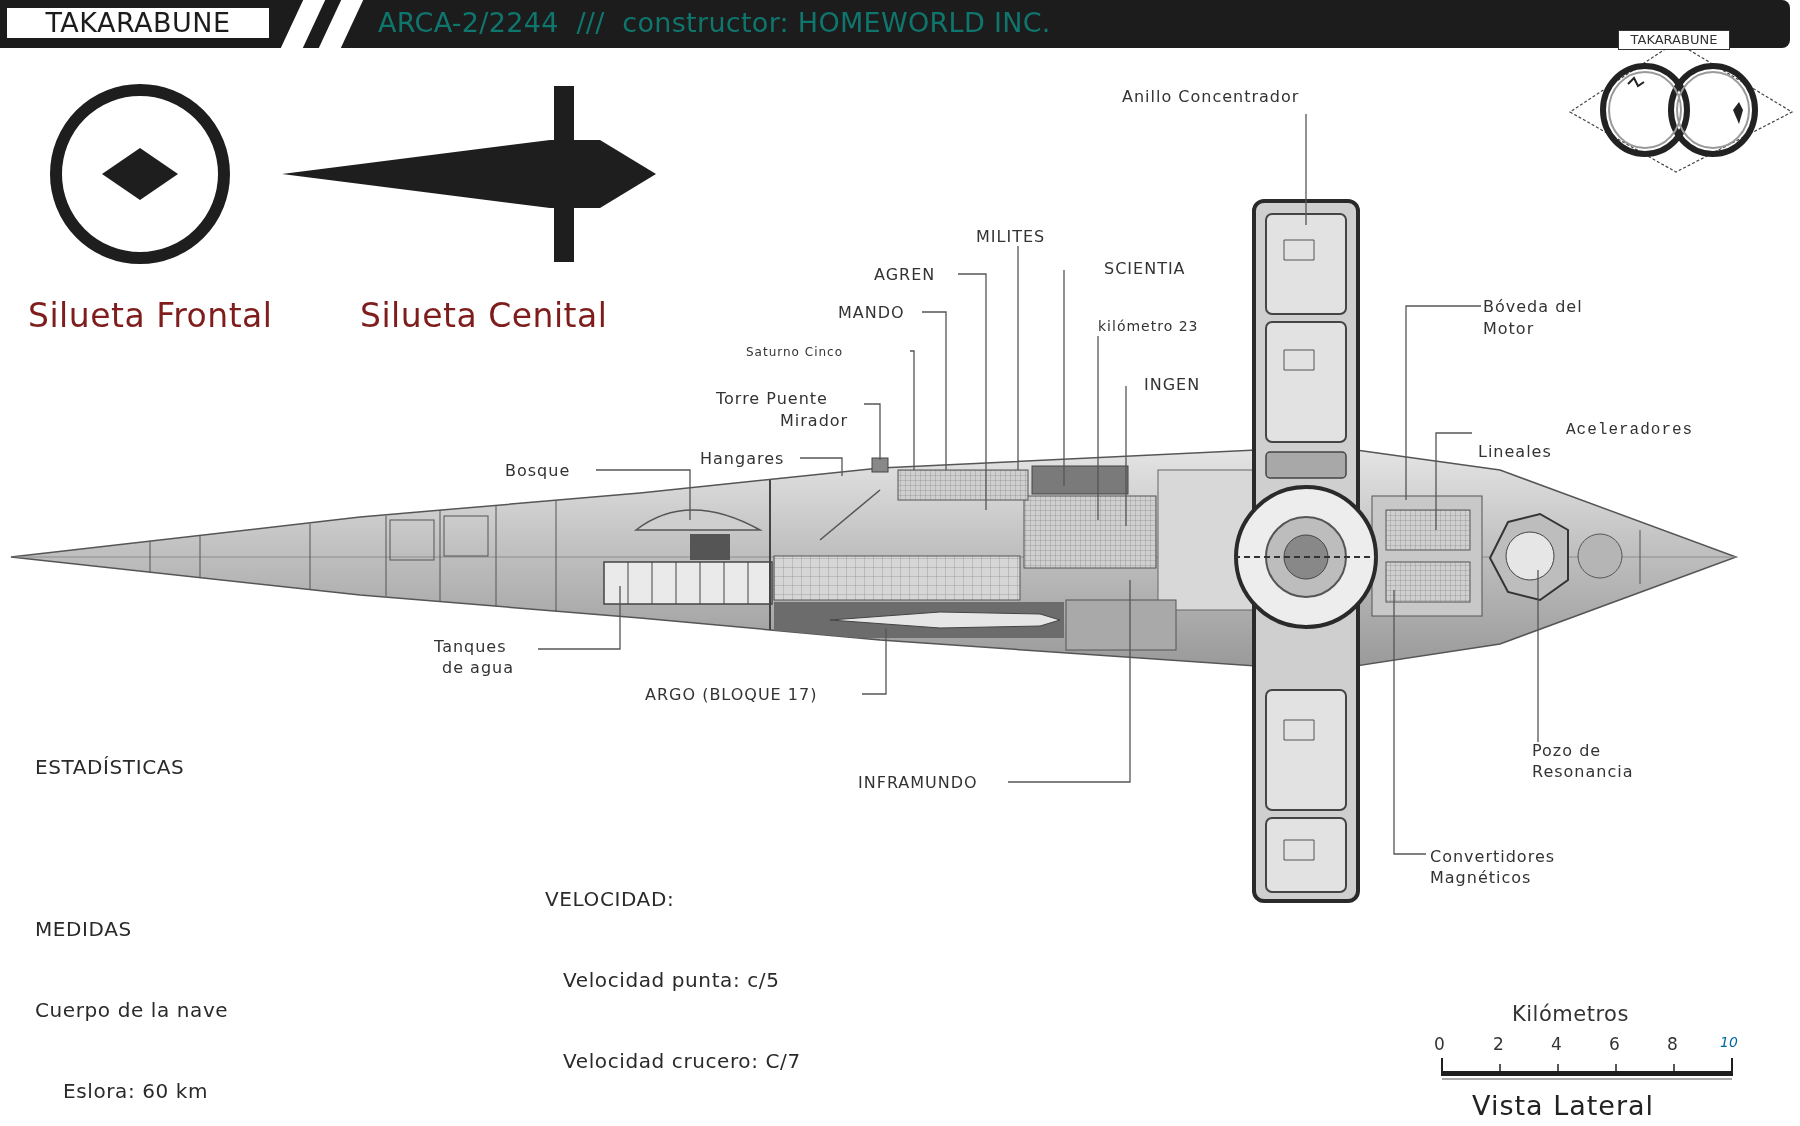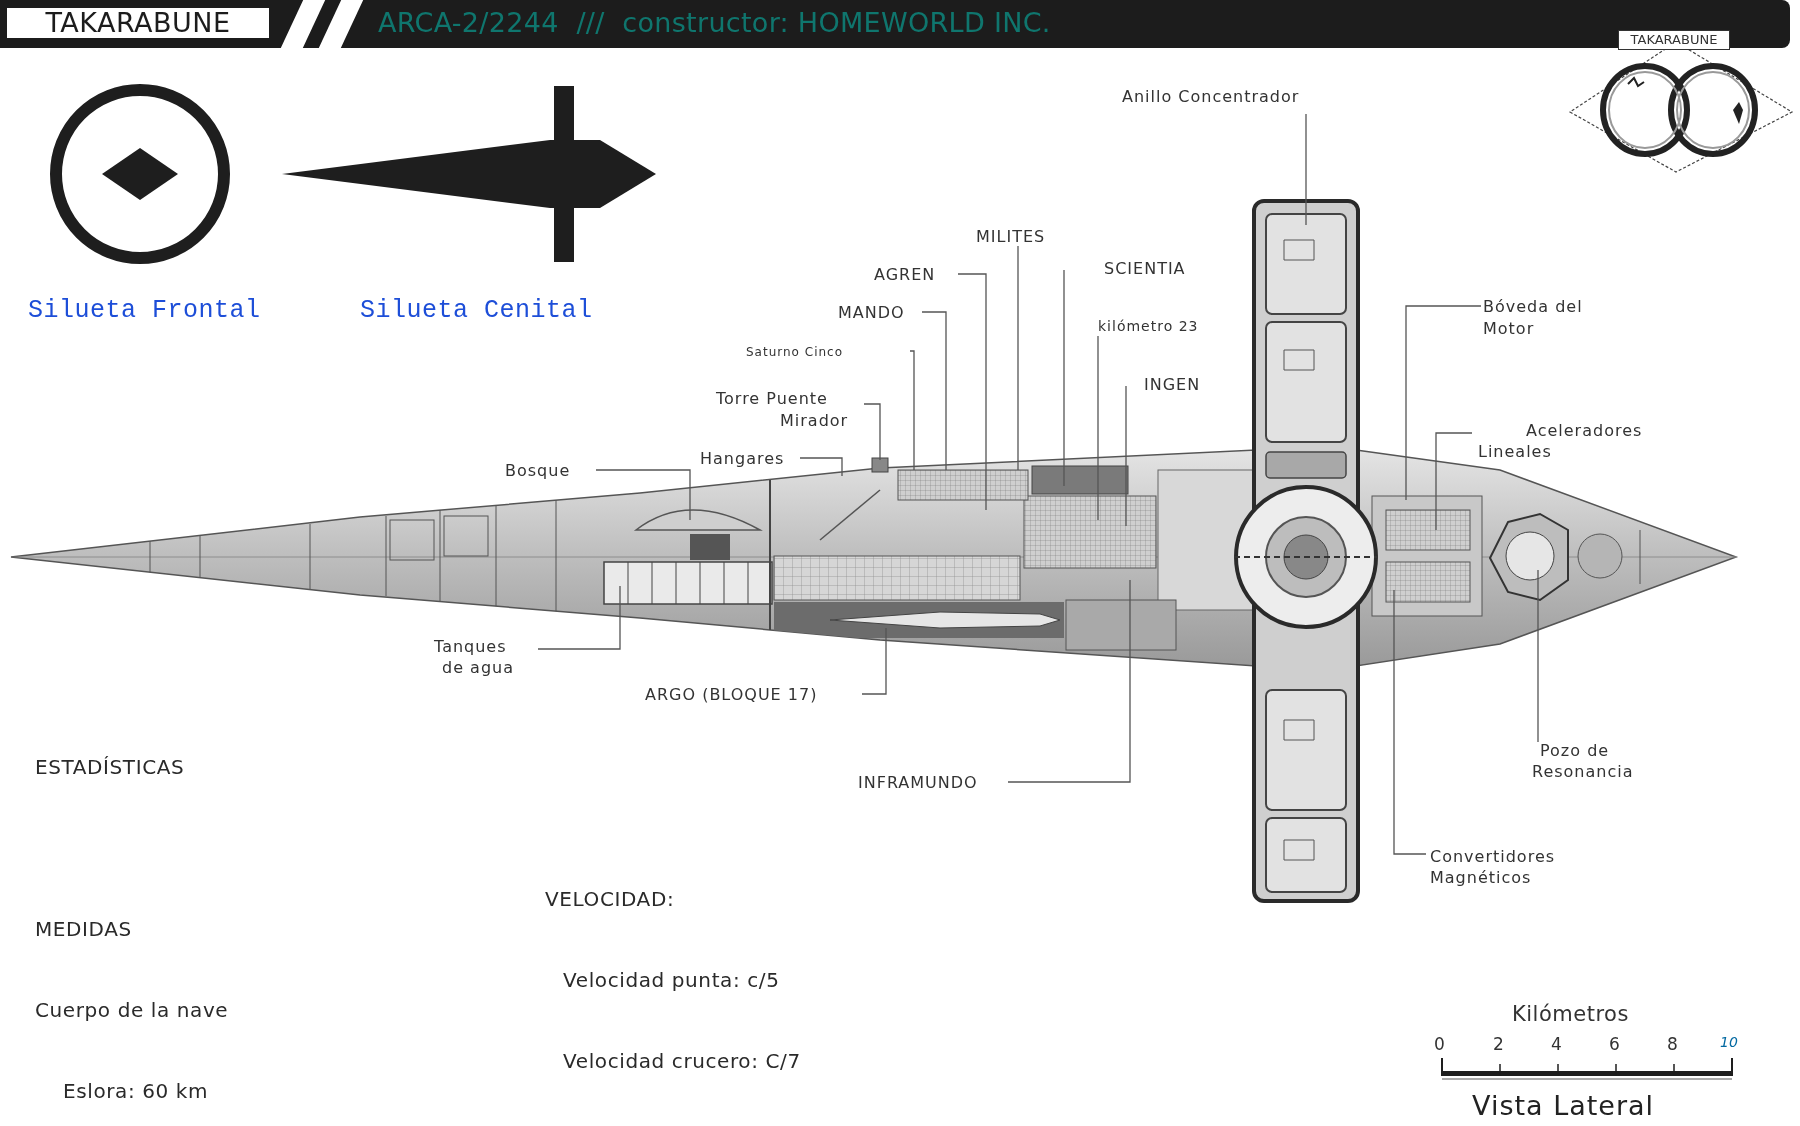--- a/index.html
+++ b/index.html
@@ -13,21 +13,21 @@
                border:3px solid #1c1c1c; box-sizing:border-box;
                font-size:27px; letter-spacing:0.5px; line-height:30px; text-align:center;
                color:#1c1c1c; font-family:"DejaVu Sans", sans-serif; }
   .slash { top:0; width:22px; height:48px; background:#fff; transform:skewX(-25deg); }
   #header-title { left:378px; top:6px; font-size:27px; color:#0f766e; white-space:pre;
                   letter-spacing:0.3px; line-height:34px; }
   
   #logo-tag { left:1618px; top:30px; width:110px; height:18px; background:#fff;
               border:1.5px solid #333; font-size:13px; line-height:17px; text-align:center; color:#333; }
   
-  .sil-label { font-size:25px; color:#1d4ed8; letter-spacing:0.5px;font-family:Liberation Mono, monospace; }
+  .sil-label { font-size:33px; color:#7f1d1d; letter-spacing:0.5px; }
   
   .lbl { font-size:16px; color:#333; letter-spacing:1px; white-space:pre; line-height:21px; }
   .stats { font-size:20px; line-height:27px; color:#2a2a2a; white-space:pre; letter-spacing:0.6px; }
   .stats .ind { padding-left:28px; }
   svg { position:absolute; left:0; top:0; }
 </style>
 </head>
 <body>
 
 <div id="header-bar" class="abs"></div>
@@ -191,27 +191,27 @@
 <div class="abs lbl" style="left:838px; top:302px;">MANDO</div>
 <div class="abs lbl" style="left:1098px; top:316px; font-size:14px;">kilómetro 23</div>
 <div class="abs lbl" style="left:746px; top:342px; font-size:12px;">Saturno Cinco</div>
 <div class="abs lbl" style="left:1144px; top:374px;">INGEN</div>
 <div class="abs lbl" style="left:716px; top:388px;">Torre Puente</div>
 <div class="abs lbl" style="left:780px; top:410px;">Mirador</div>
 <div class="abs lbl" style="left:700px; top:448px;">Hangares</div>
 <div class="abs lbl" style="left:505px; top:460px;">Bosque</div>
 <div class="abs lbl" style="left:1483px; top:296px;">Bóveda del</div>
 <div class="abs lbl" style="left:1483px; top:318px;">Motor</div>
-<div class="abs lbl" style="left:1526px; top:420px;">Aceleradores</div>
+<div class="abs lbl" style="left:1566px; top:420px;font-family:Liberation Mono, monospace;">Aceleradores</div>
 <div class="abs lbl" style="left:1478px; top:441px;">Lineales</div>
 <div class="abs lbl" style="left:434px; top:636px;">Tanques</div>
 <div class="abs lbl" style="left:442px; top:657px;">de agua</div>
 <div class="abs lbl" style="left:645px; top:684px;">ARGO (BLOQUE 17)</div>
 <div class="abs lbl" style="left:858px; top:772px;">INFRAMUNDO</div>
-<div class="abs lbl" style="left:1532px; top:740px;margin-left:8px;">Pozo de</div>
+<div class="abs lbl" style="left:1532px; top:740px;">Pozo de</div>
 <div class="abs lbl" style="left:1532px; top:761px;">Resonancia</div>
 <div class="abs lbl" style="left:1430px; top:846px;">Convertidores</div>
 <div class="abs lbl" style="left:1430px; top:867px;">Magnéticos</div>
 
 <div class="abs stats" style="left:35px; top:700px;">
   <div>ESTADÍSTICAS</div>
   <div style="height:27px;"></div>
   <div>MEDIDAS</div>
   <div>Cuerpo de la nave</div>
   <div class="ind">Eslora: 60 km</div>

